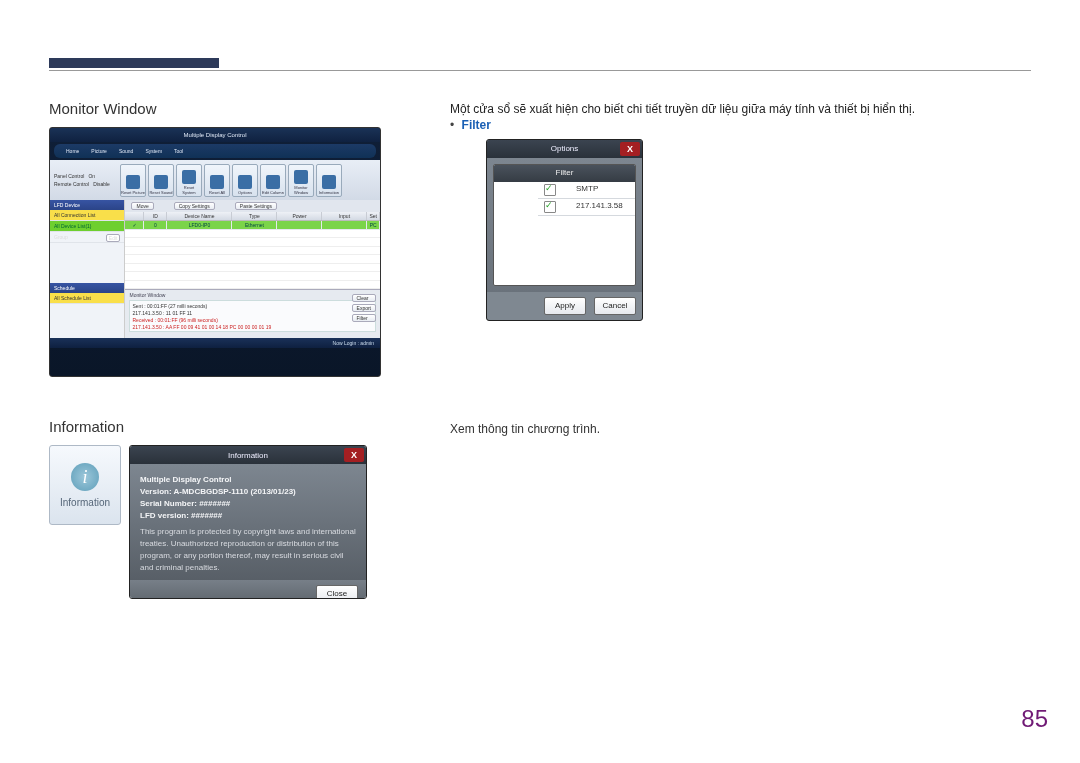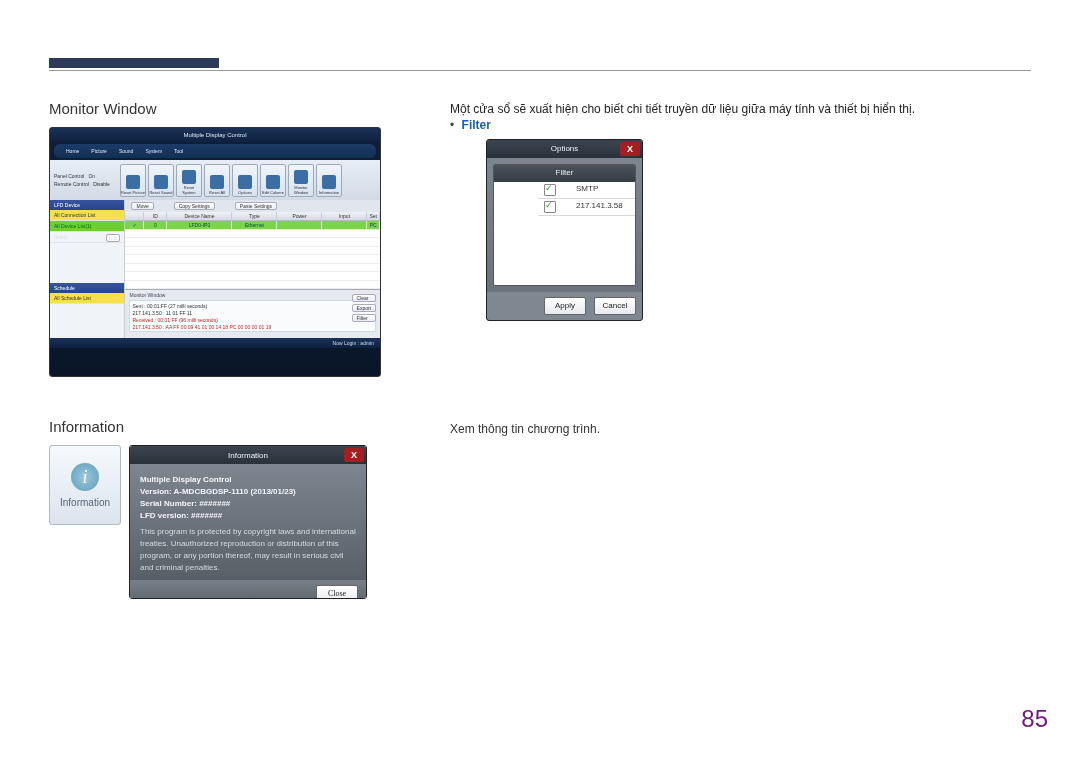--- a/index.html
+++ b/index.html
@@ -402,21 +402,20 @@
   }
   .info-dialog .bold { font-weight: bold; }
   .info-dialog .para { color: #d8dbe0; margin-top: 4px; }
   .info-dialog .footer2 {
     background: linear-gradient(#777f88,#5a6168);
     height: 28px;
     display: flex;
     justify-content: flex-end;
     align-items: center;
     padding: 0 8px;
-    font-family: Liberation Serif, serif;
   }
 </style>
 </head>
 <body>
 
 <div class="top-bar"></div>
 <div class="hr-line"></div>
 
 <div class="sect1">
   <div class="heading">Monitor Window</div>

